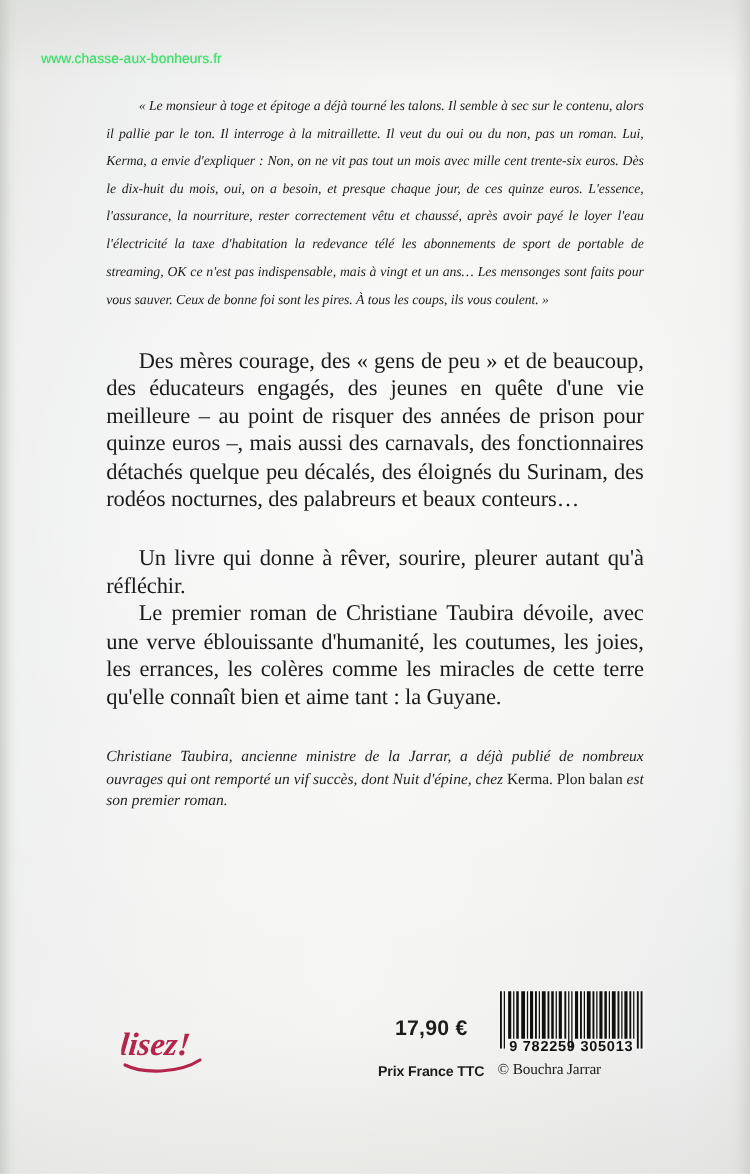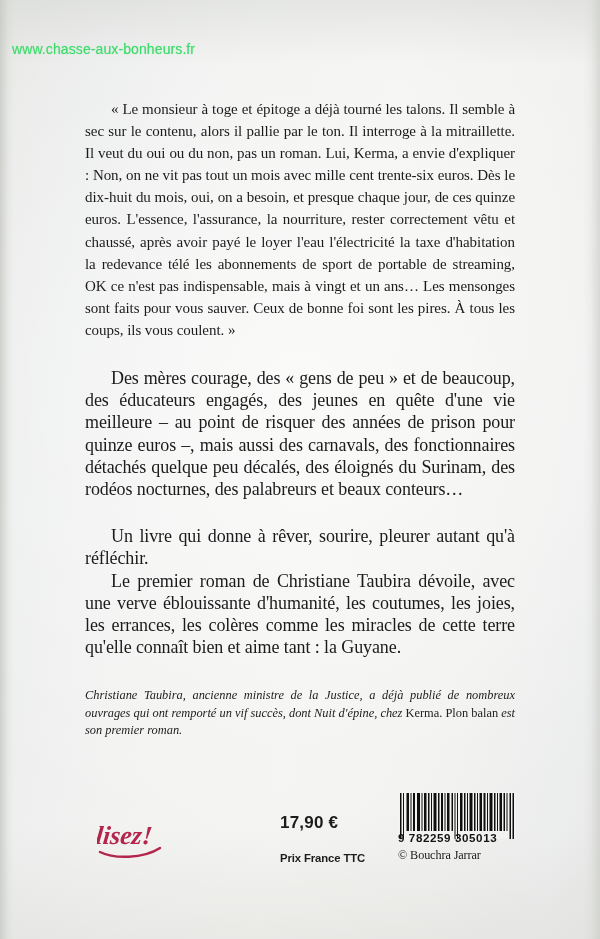--- a/index.html
+++ b/index.html
@@ -42,49 +42,49 @@
   .edge-right {
     position: absolute;
     right: 0; top: 0; bottom: 0;
     width: 16px;
     background: linear-gradient(270deg, rgba(199,201,196,0.6) 0%, rgba(199,201,196,0.12) 60%, rgba(255,255,255,0) 100%);
     pointer-events: none;
   }
 
   .watermark-url {
     position: absolute;
-    left: 12px;
+    left: 33px;
     top: 41px;
     font-family: "Liberation Sans", sans-serif;
-    font-size: 14px;
+    font-size: 11px;
     letter-spacing: 0.1px;
     color: #3ddc6a;
     text-shadow: 0 0 1px rgba(61,220,106,0.55);
     white-space: nowrap;
   }
 
   .text-column {
     position: absolute;
     left: 85px;
     top: 74px;
     width: 430px;
   }
 
   p {
     margin: 0;
     color: #1b1b1b;
   }
 
   .excerpt {
-    font-size: 15px;
+    font-style: italic;
+    font-size: 11px;
     line-height: 22.1px;
     text-align: justify;
     text-indent: 26px;
     letter-spacing: -0.05px;
-    margin-top: 24px;
   }
 
   .blurb {
     font-size: 18px;
     line-height: 22.2px;
     text-align: justify;
     text-indent: 26px;
     letter-spacing: -0.1px;
   }
 
@@ -129,20 +129,21 @@
     top: 48px;
     width: 78px;
     height: 46px;
   }
 
   .price-block {
     position: absolute;
     left: 280px;
     top: 46px;
     width: 130px;
+    text-align: center;
     font-family: "Liberation Sans", sans-serif;
     color: #1c1c1c;
   }
   .price-amount {
     font-size: 17px;
     font-weight: 700;
     letter-spacing: 0.2px;
     line-height: 20px;
   }
   .price-caption {
@@ -163,20 +164,21 @@
     width: 118px;
     height: 47px;
     display: block;
   }
   .barcode-digits {
     margin-top: -8px;
     font-family: "Liberation Sans", sans-serif;
     font-size: 11.6px;
     font-weight: 700;
     color: #131313;
+    text-align: center;
     letter-spacing: 0.6px;
     position: relative;
     background: transparent;
   }
   .credit {
     margin-top: 4px;
     text-align: left;
     font-family: "Liberation Serif", serif;
     font-size: 12.2px;
     color: #1a1a1a;
@@ -203,21 +205,21 @@
     <p class="blurb">Des mères courage, des « gens de peu » et de beaucoup, des éducateurs engagés, des jeunes en quête d'une vie meilleure – au point de risquer des années de prison pour quinze euros –, mais aussi des carnavals, des fonctionnaires détachés quelque peu décalés, des éloignés du Surinam, des rodéos nocturnes, des palabreurs et beaux conteurs…</p>
 
     <div class="gap-md"></div>
 
     <p class="blurb">Un livre qui donne à rêver, sourire, pleurer autant qu'à réfléchir.</p>
 
     <p class="blurb">Le premier roman de Christiane Taubira dévoile, avec une verve éblouissante d'humanité, les coutumes, les joies, les errances, les colères comme les miracles de cette terre qu'elle connaît bien et aime tant : la Guyane.</p>
 
     <div class="gap-bio"></div>
 
-    <p class="bio"><span>Christiane Taubira, ancienne ministre de la Justice, a déjà publié de nombreux ouvrages qui ont remporté un vif succès, dont Nuit d'épine, chez </span><span class="roman">Kerma</span><span class="roman">. </span><span class="roman">Plon balan</span><span> est son premier roman.</span></p>
+    <p class="bio"><span>Christiane Taubira, ancienne ministre de la Jarrar, a déjà publié de nombreux ouvrages qui ont remporté un vif succès, dont Nuit d'épine, chez </span><span class="roman">Kerma</span><span class="roman">. </span><span class="roman">Plon balan</span><span> est son premier roman.</span></p>
   </div>
 
   <div class="footer">
 
     <div class="plon-url">www.plon.fr</div>
 
     <div class="lisez-logo">
       <svg viewBox="0 0 156 92" width="78" height="46" aria-hidden="true">
         <g fill="#b3254a" font-family="Liberation Serif, serif" font-style="italic" font-weight="bold">
           <text x="2" y="58" font-size="52" transform="skewX(-6)" fill="#b3254a">lisez!</text>

